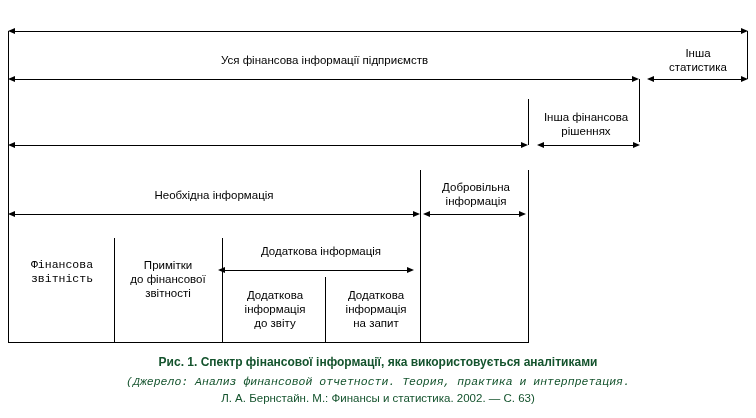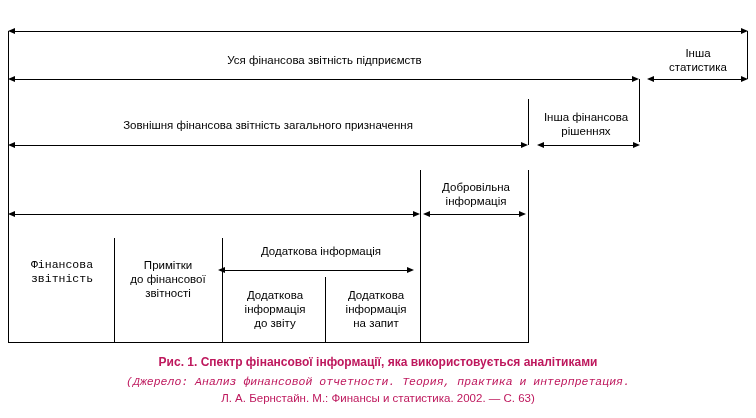--- a/index.html
+++ b/index.html
@@ -29,21 +29,21 @@
     line-height: 14px;
     color: #000;
     white-space: pre-line;
   }
   .caption {
     position: absolute;
     left: 0;
     width: 756px;
     text-align: center;
     font-size: 11.5px;
-    color: #be185d;
+    color: #14532d;
   }
   .caption.title {
     font-weight: bold;
     top: 355px;
     font-size: 12px;
   }
   .caption.src1 {
     top: 375px;
     font-style: italic;
     font-family: Liberation Mono, monospace;
@@ -81,50 +81,50 @@
 
 <div id="diagram">
 
   <div class="arrowline" style="left:15px; top:31px; width:726px;"></div>
   <div class="arrowhead left" style="left:8px; top:28px;"></div>
   <div class="arrowhead right" style="left:741px; top:28px;"></div>
 
   <div class="vline" style="left:8px; top:31px; height:311px;"></div>
   <div class="vline" style="left:747px; top:31px; height:48px;"></div>
 
-  <div class="lbl" style="left:12px; top:53px; width:625px;">Уся фінансова звітність підприємств</div>
+  <div class="lbl" style="left:12px; top:53px; width:625px;">Уся фінансова інформації підприємств</div>
   <div class="lbl" style="left:652px; top:46px; width:92px;">Інша
 статистика</div>
 
   <div class="arrowline" style="left:15px; top:79px; width:617px;"></div>
   <div class="arrowhead left" style="left:8px; top:76px;"></div>
   <div class="arrowhead right" style="left:632px; top:76px;"></div>
 
   <div class="arrowline" style="left:654px; top:79px; width:87px;"></div>
   <div class="arrowhead left" style="left:647px; top:76px;"></div>
   <div class="arrowhead right" style="left:741px; top:76px;"></div>
 
   <div class="vline" style="left:639px; top:79px; height:63px;"></div>
   <div class="vline" style="left:647px; top:79px; height:0px;"></div>
 
-  <div class="lbl" style="left:12px; top:118px; width:512px;">Зовнішня фінансова звітність загального призначення</div>
   <div class="lbl" style="left:534px; top:110px; width:104px;">Інша фінансова
 рішеннях</div>
 
   <div class="arrowline" style="left:15px; top:145px; width:506px;"></div>
   <div class="arrowhead left" style="left:8px; top:142px;"></div>
   <div class="arrowhead right" style="left:521px; top:142px;"></div>
 
   <div class="arrowline" style="left:544px; top:145px; width:89px;"></div>
   <div class="arrowhead left" style="left:537px; top:142px;"></div>
   <div class="arrowhead right" style="left:633px; top:142px;"></div>
 
   <div class="vline" style="left:528px; top:99px; height:46px;"></div>
   <div class="vline" style="left:528px; top:145px; height:0px;"></div>
 
+  <div class="lbl" style="left:12px; top:188px; width:404px;">Необхідна інформація</div>
   <div class="lbl" style="left:428px; top:180px; width:96px;">Добровільна
 інформація</div>
 
   <div class="arrowline" style="left:15px; top:214px; width:398px;"></div>
   <div class="arrowhead left" style="left:8px; top:211px;"></div>
   <div class="arrowhead right" style="left:413px; top:211px;"></div>
 
   <div class="arrowline" style="left:430px; top:214px; width:89px;"></div>
   <div class="arrowhead left" style="left:423px; top:211px;"></div>
   <div class="arrowhead right" style="left:519px; top:211px;"></div>

